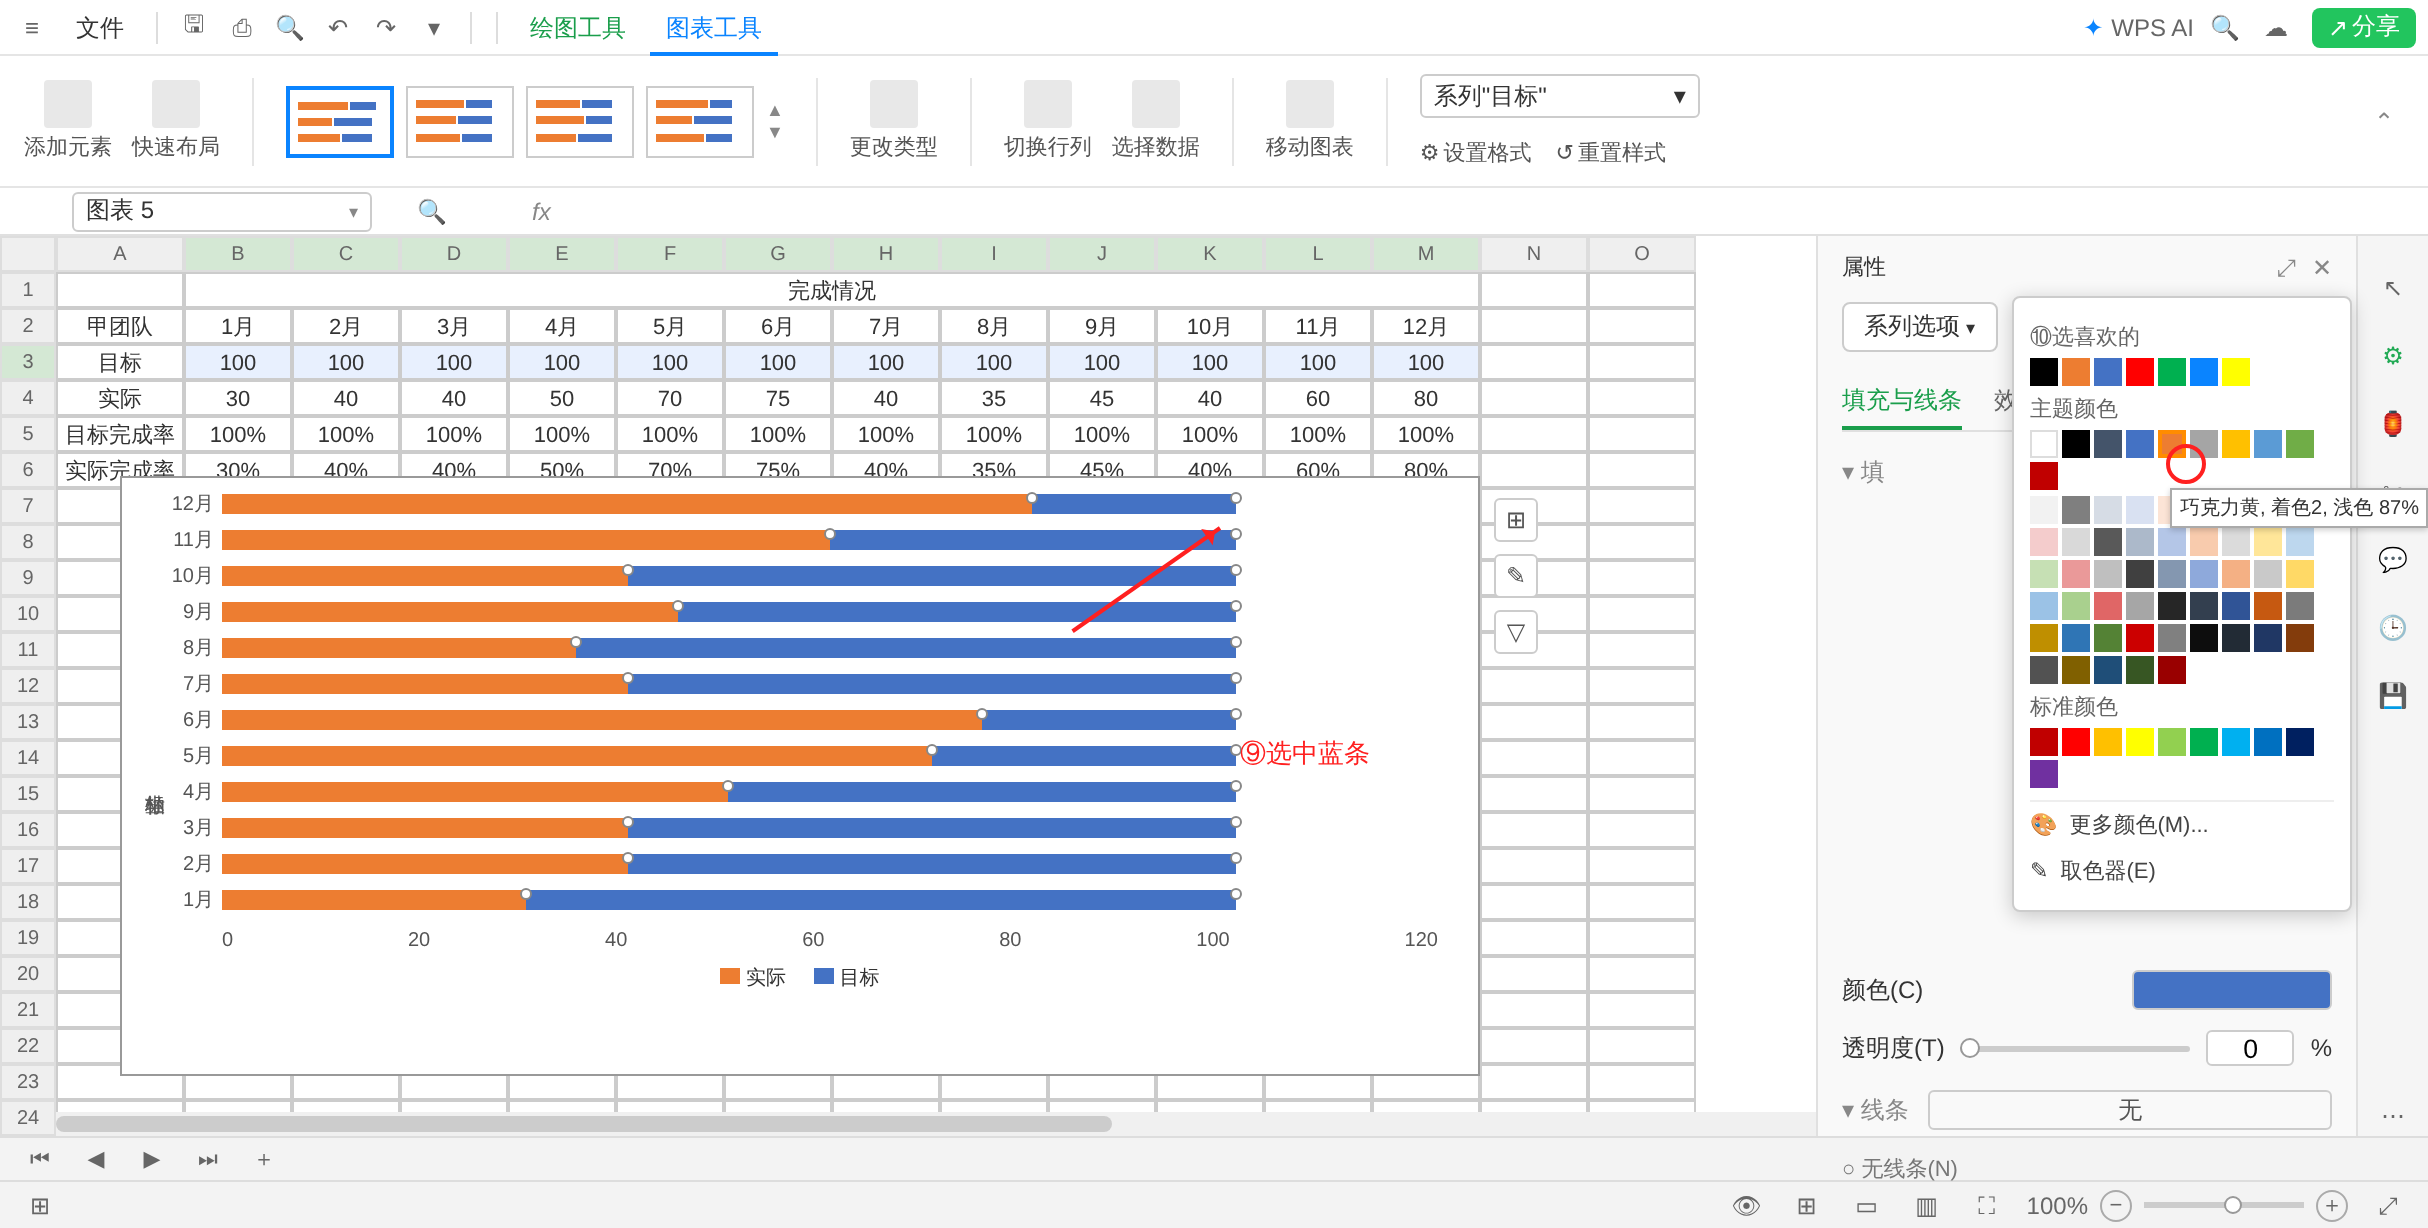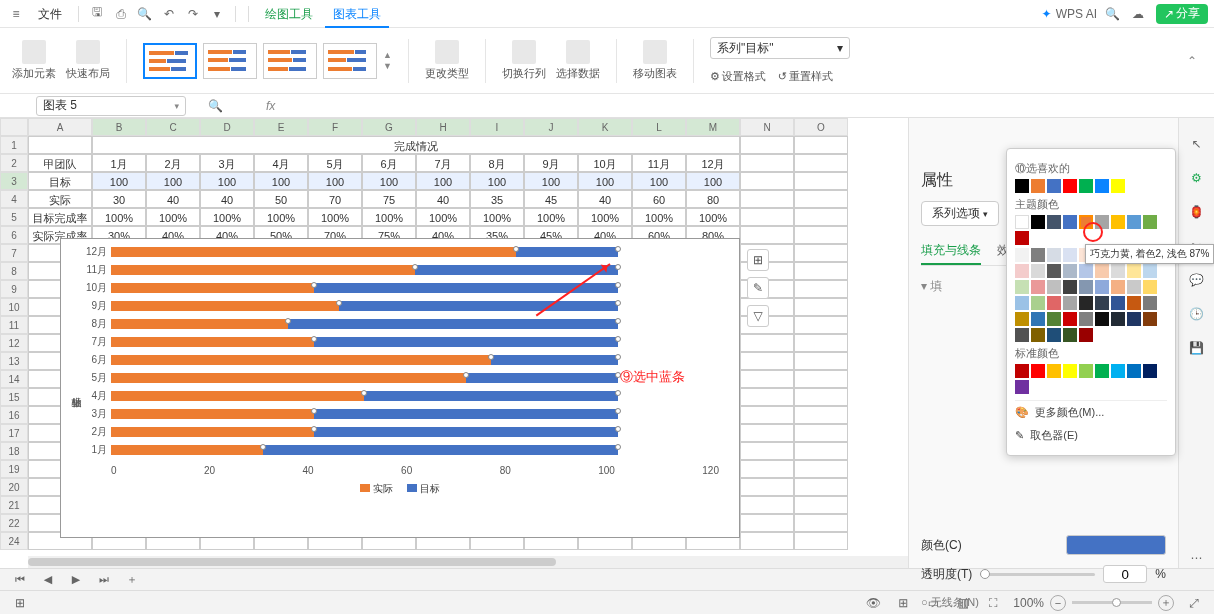--- a/index.html
+++ b/index.html
@@ -69,21 +69,21 @@
 .mini-toolbar { position: absolute; right: -30px; top: 10px; display: flex; flex-direction: column; gap: 6px; }
 .mini-btn { width: 22px; height: 22px; background: #fff; border: 1px solid #ccc; border-radius: 3px; display: flex; align-items: center; justify-content: center; color: #555; cursor: pointer; }
 
 
 .anno { position: absolute; color: #ff2020; font-size: 13px; font-weight: 500; pointer-events: none; }
 .arrow-line { position: absolute; background: #ff2020; height: 2px; transform-origin: left center; pointer-events: none; }
 .arrow-line::after { content: ""; position: absolute; left: -2px; top: -4px; border: 5px solid transparent; border-right-color: #ff2020; }
 
 
 .panel-head { display: flex; align-items: center; justify-content: space-between; padding-bottom: 6px; }
-.panel-head .title { font-size: 16px; color: #333; margin-top: 44px; }
+.panel-head .title { font-size: 11px; color: #333; }
 .pin-close { display: flex; gap: 8px; color: #888; }
 .series-opt-btn { border: 1px solid #ccc; border-radius: 4px; padding: 3px 10px; display: inline-flex; align-items: center; gap: 3px; margin-top: 4px; background:#fff;}
 .panel-tabs { display: flex; gap: 16px; margin-top: 12px; border-bottom: 1px solid #e0e0e0; }
 .panel-tab { padding: 4px 0; font-size: 12px; color: #666; cursor: pointer; }
 .panel-tab.active { color: #1a9e4b; border-bottom: 2px solid #1a9e4b; }
 .prop-section { margin-top: 12px; font-size: 12px; color: #555; }
 .color-row { display: flex; align-items: center; gap: 8px; margin-top: 10px; }
 .color-swatch-btn { width: 100px; height: 20px; border: 1px solid #ccc; background: #4472c4; border-radius: 3px; }
 .slider { flex: 1; height: 3px; background: #ccc; border-radius: 2px; position: relative; }
 .slider-thumb { width: 10px; height: 10px; background: #fff; border: 1px solid #999; border-radius: 50%; position: absolute; left: 0; top: -4px; }
@@ -646,20 +646,38 @@
           <div class="cell" style="width:54px"></div>
           <div class="cell" style="width:54px"></div>
           <div class="cell" style="width:54px"></div>
           <div class="cell" style="width:54px"></div>
           <div class="cell" style="width:54px"></div>
           <div class="cell" style="width:54px"></div>
           <div class="cell" style="width:54px"></div>
         </div>
         <div class="data-row">
           <div class="rownum">22</div>
+          <div class="cell" style="width:64px"></div>
+          <div class="cell" style="width:54px"></div>
+          <div class="cell" style="width:54px"></div>
+          <div class="cell" style="width:54px"></div>
+          <div class="cell" style="width:54px"></div>
+          <div class="cell" style="width:54px"></div>
+          <div class="cell" style="width:54px"></div>
+          <div class="cell" style="width:54px"></div>
+          <div class="cell" style="width:54px"></div>
+          <div class="cell" style="width:54px"></div>
+          <div class="cell" style="width:54px"></div>
+          <div class="cell" style="width:54px"></div>
+          <div class="cell" style="width:54px"></div>
+          <div class="cell" style="width:54px"></div>
+          <div class="cell" style="width:54px"></div>
+        </div>
+        <div class="data-row">
+          <div class="rownum">23</div>
           <div class="cell" style="width:64px"></div>
           <div class="cell" style="width:54px"></div>
           <div class="cell" style="width:54px"></div>
           <div class="cell" style="width:54px"></div>
           <div class="cell" style="width:54px"></div>
           <div class="cell" style="width:54px"></div>
           <div class="cell" style="width:54px"></div>
           <div class="cell" style="width:54px"></div>
           <div class="cell" style="width:54px"></div>
           <div class="cell" style="width:54px"></div>
@@ -967,26 +985,26 @@
       <div class="color-swatch-btn" style="margin-left:auto"></div>
     </div>
     <div class="color-row">
       <span>透明度(T)</span>
       <div class="slider">
           <div class="slider-thumb"></div>
         </div>
       <input class="input-pct" value="0" style="">
       <span>%</span>
     </div>
-    <div class="prop-section" style="font-size:11px;color:#777">
-      <label>○ <span>无线条(N)</span></label>
-    </div>
     <div class="prop-section" style="display:flex;align-items:center;gap:10px">
       <span style="color:#888">▾ <span>线条</span></span>
       <div class="line-select">无</div>
+    </div>
+    <div class="prop-section" style="font-size:11px;color:#777">
+      <label>○ <span>无线条(N)</span></label>
     </div>
   </div>
 
   <div class="right-rail">
     <div class="qbtn">↖</div>
     <div class="qbtn" style="color:#22aa55">⚙</div>
     <div class="qbtn">🏮</div>
     <div class="qbtn">✂</div>
     <div class="qbtn">💬</div>
     <div class="qbtn">🕒</div>

